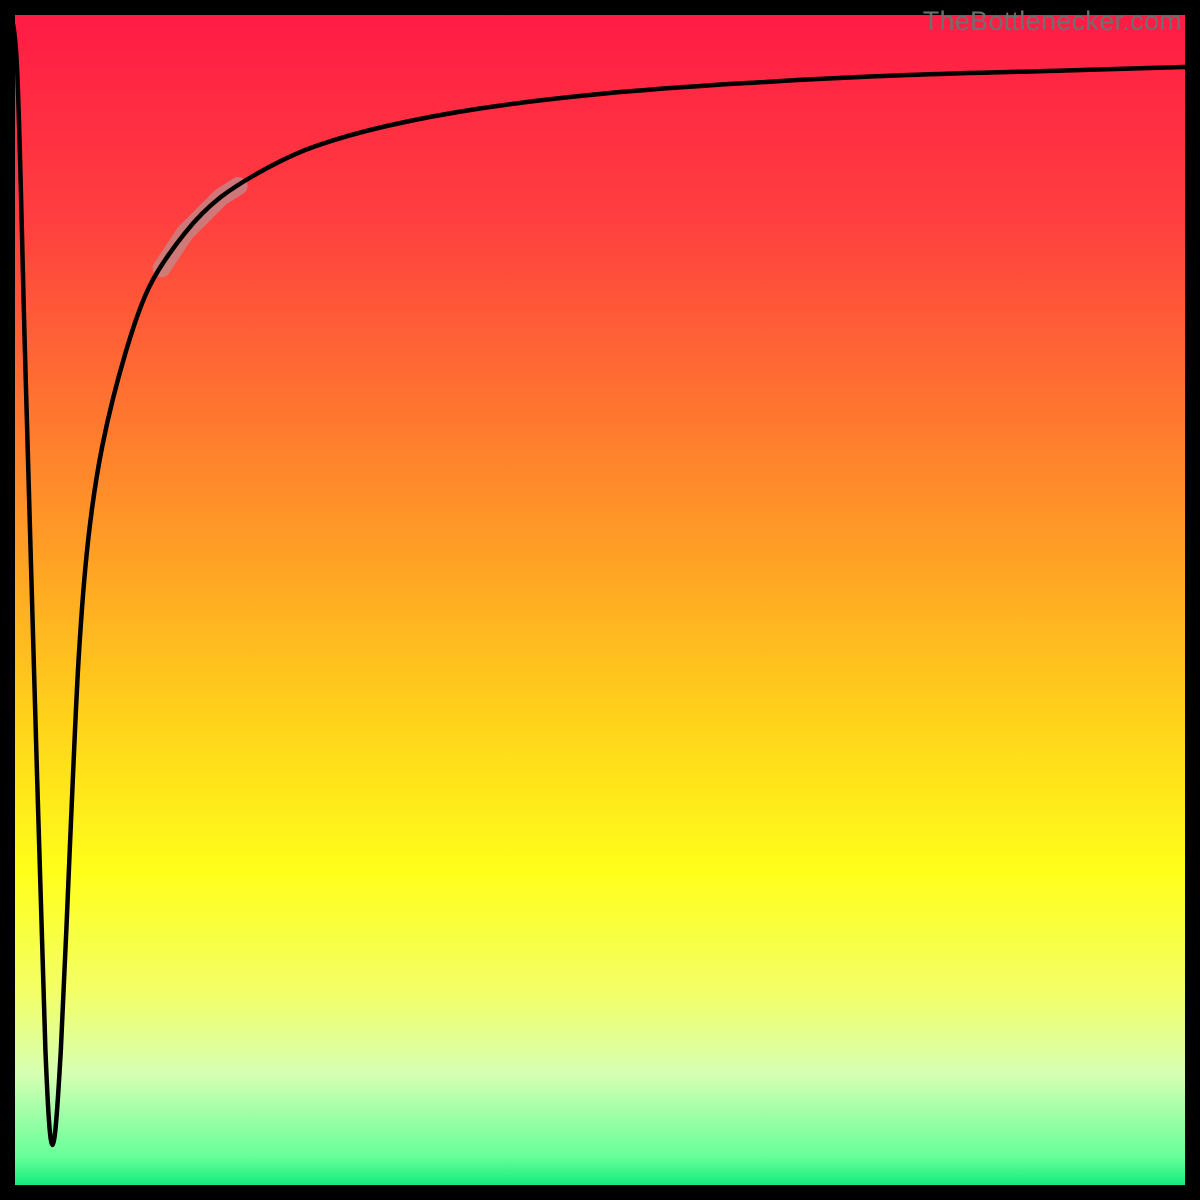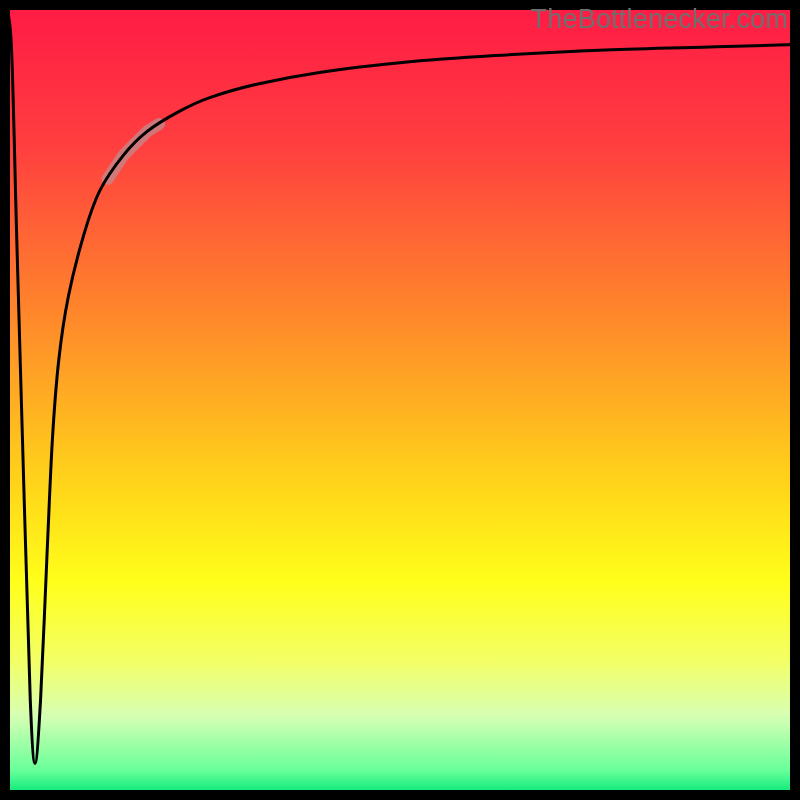--- a/index.html
+++ b/index.html
@@ -13,21 +13,21 @@
   }
   .stage {
     position: relative;
     width: 800px;
     height: 800px;
   }
   .watermark {
     position: absolute;
     top: 4px;
     right: 12px;
-    font-size: 27px;
+    font-size: 18px;
     font-weight: 400;
     color: #6f6f6f;
     letter-spacing: 0.2px;
     z-index: 30;
     user-select: none;
     pointer-events: none;
     text-align: center;
   }
   svg.plot {
     position: absolute;

